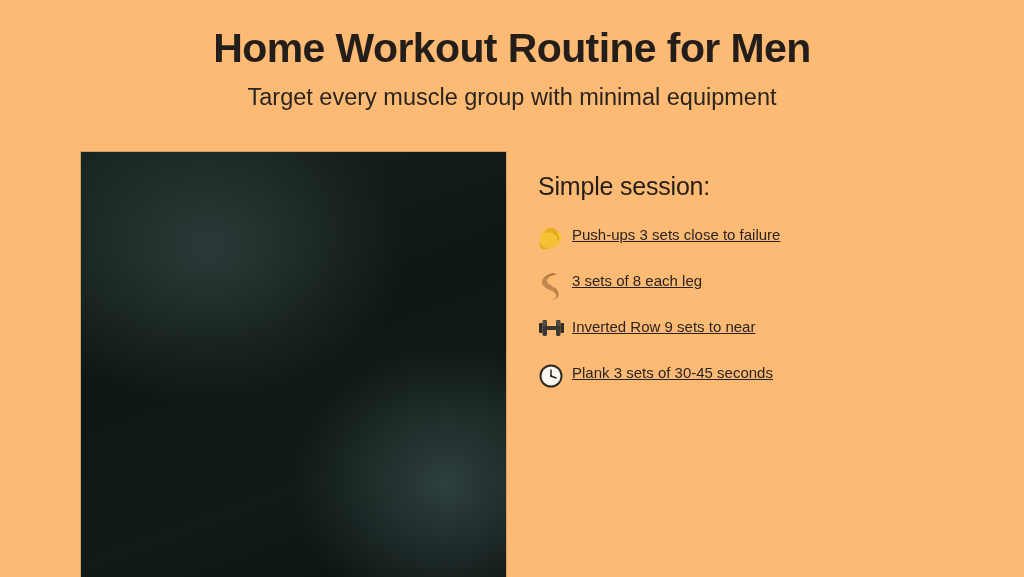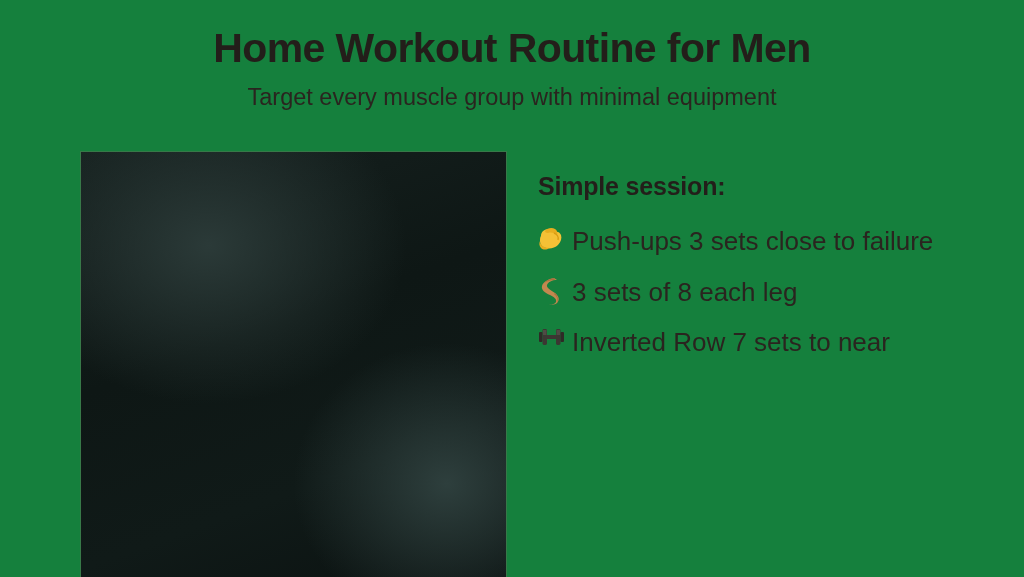--- a/index.html
+++ b/index.html
@@ -12,21 +12,21 @@
   body {
     background:#fdf1de;
     font-family:"Liberation Sans", sans-serif;
     color:#231e1a;
     position:relative;
   }
 
   .slide {
     position:absolute;
     inset:0;
-    background:#15803d;
+    background:#fdba74;
   }
 
   
   .header {
     position:absolute;
     left:0; right:0; top:26px;
     text-align:center;
   }
 
   .title {
@@ -70,21 +70,21 @@
   
   .list-col {
     position:absolute;
     left:538px;
     top:172px;
     width:470px;
   }
 
   .list-heading {
     font-size:25px;
-    font-weight:bold;
+    font-weight:normal;
     color:#231e1a;
     letter-spacing:-0.2px;
     line-height:1.15;
     margin-bottom:23px;
   }
 
   .item {
     display:flex;
     align-items:flex-start;
     margin-bottom:16px;
@@ -96,25 +96,26 @@
     height:30px;
     display:flex;
     align-items:flex-start;
     justify-content:flex-start;
     padding-top:1px;
   }
 
   .item-icon svg { display:block; }
 
   .item-text {
-    font-size:26px;
+    font-size:15px;
     line-height:1.3;
     color:#2a241f;
     max-width:400px;
     padding-top:1px;
+    text-decoration:underline;
   }
 
   .item-text .l2 { display:block;text-align:right; }
 </style>
 </head>
 <body>
 
 <div class="slide">
 
   <div class="header">
@@ -274,20 +275,35 @@
           <rect x="1" y="6" width="3.5" height="10" rx="1" fill="#2e2a26"></rect>
           <rect x="4.5" y="3" width="4.5" height="16" rx="1.4" fill="#3b3732"></rect>
           <rect x="9" y="9" width="9" height="4" fill="#3b3732"></rect>
           <rect x="18" y="3" width="4.5" height="16" rx="1.4" fill="#3b3732"></rect>
           <rect x="22.5" y="6" width="3.5" height="10" rx="1" fill="#2e2a26"></rect>
           <rect x="5" y="4" width="3.5" height="5" fill="#615c55" opacity="0.55"></rect>
           <rect x="18.5" y="4" width="3.5" height="5" fill="#615c55" opacity="0.55"></rect>
         </svg>
       </span>
       <span class="item-text">
-        <span>Inverted Row 7 sets to near</span>
+        <span>Inverted Row 9 sets to near</span>
       </span>
     </div>
 
 
+    <div class="item">
+      <span class="item-icon">
+        <svg width="26" height="26" viewBox="0 0 26 26">
+          <circle cx="13" cy="13" r="11.5" fill="#2c2824"></circle>
+          <circle cx="13" cy="13" r="9.6" fill="#f4efe6"></circle>
+          <circle cx="13" cy="13" r="8.4" fill="#fbf7ef"></circle>
+          <line x1="13" y1="13" x2="13" y2="7" stroke="#2c2824" stroke-width="1.5" stroke-linecap="round"></line>
+          <line x1="13" y1="13" x2="18" y2="15" stroke="#2c2824" stroke-width="1.5" stroke-linecap="round"></line>
+          <circle cx="13" cy="13" r="1" fill="#2c2824"></circle>
+        </svg>
+      </span>
+      <span class="item-text">
+        <span>Plank 3 sets of 30-45 seconds</span>
+      </span>
+    </div>
 
   </div>
 </div>
 
 </body></html>

